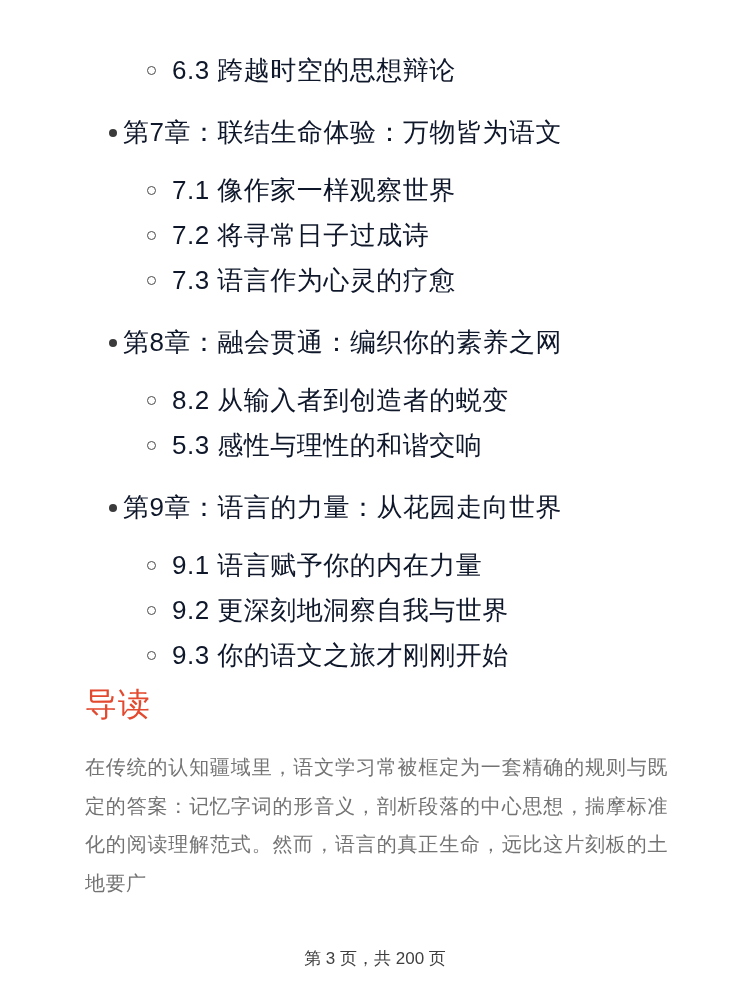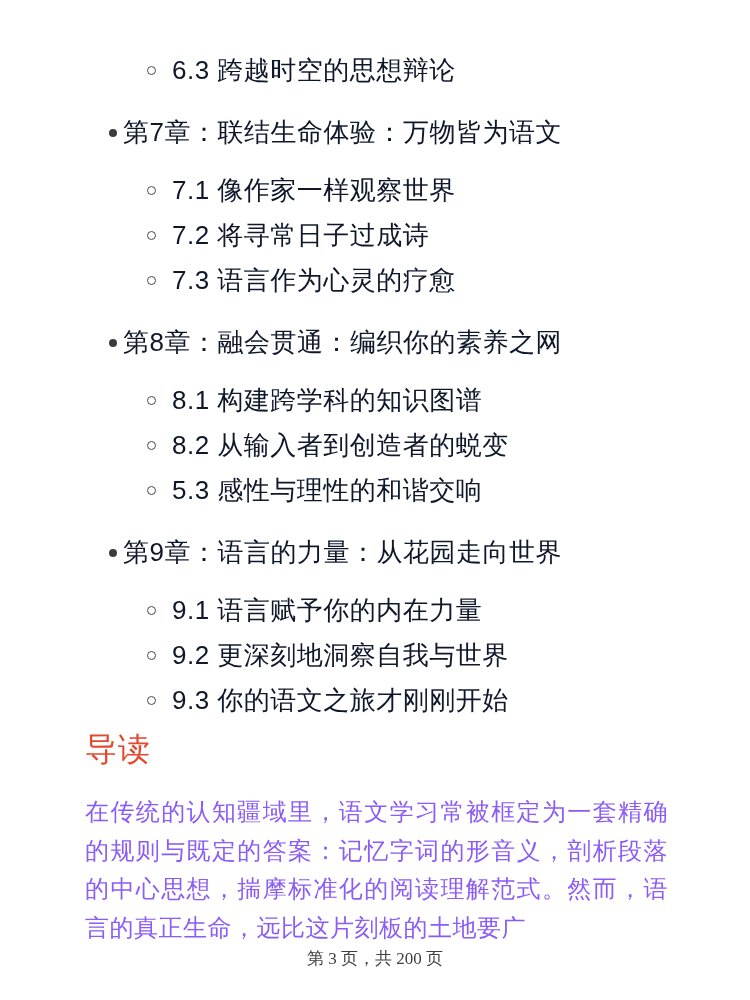--- a/index.html
+++ b/index.html
@@ -63,53 +63,52 @@
   .section-heading {
     margin-top: 12px;
     margin-bottom: 24px;
     font-size: 32px;
     line-height: 40px;
     font-weight: 400;
     color: #e3492e;
     letter-spacing: 1px;
   }
   .body-paragraph {
-    font-size: 24px;
+    font-size: 20px;
     line-height: 38.5px;
     text-align: justify;
-    color: #8b5cf6;
+    color: #737373;
     letter-spacing: 0.5px;
   }
   
   .page-footer {
     position: absolute;
     left: 0;
     top: 948px;
     width: 750px;
     text-align: center;
-    font-family: Liberation Serif, serif;
+    font-family: Liberation Sans, sans-serif;
     font-size: 17px;
     line-height: 22px;
     color: #3f3f3f;
     background: #ffffff;
   }
 </style>
 </head>
 <body>
 
 <div class="page">
 
   <ul class="toc">
     <li class="toc-item l2">6.3 跨越时空的思想辩论</li>
     <li class="toc-item l1">第7章：联结生命体验：万物皆为语文</li>
     <li class="toc-item l2">7.1 像作家一样观察世界</li>
     <li class="toc-item l2">7.2 将寻常日子过成诗</li>
     <li class="toc-item l2">7.3 语言作为心灵的疗愈</li>
     <li class="toc-item l1">第8章：融会贯通：编织你的素养之网</li>
-    <li class="toc-item l2">8.1 构建跨学科的知识图谱</li>
     <li class="toc-item l2">8.2 从输入者到创造者的蜕变</li>
     <li class="toc-item l2">5.3 感性与理性的和谐交响</li>
     <li class="toc-item l1">第9章：语言的力量：从花园走向世界</li>
     <li class="toc-item l2">9.1 语言赋予你的内在力量</li>
     <li class="toc-item l2">9.2 更深刻地洞察自我与世界</li>
     <li class="toc-item l2">9.3 你的语文之旅才刚刚开始</li>
   </ul>
 
   <h2 class="section-heading">导读</h2>
 

